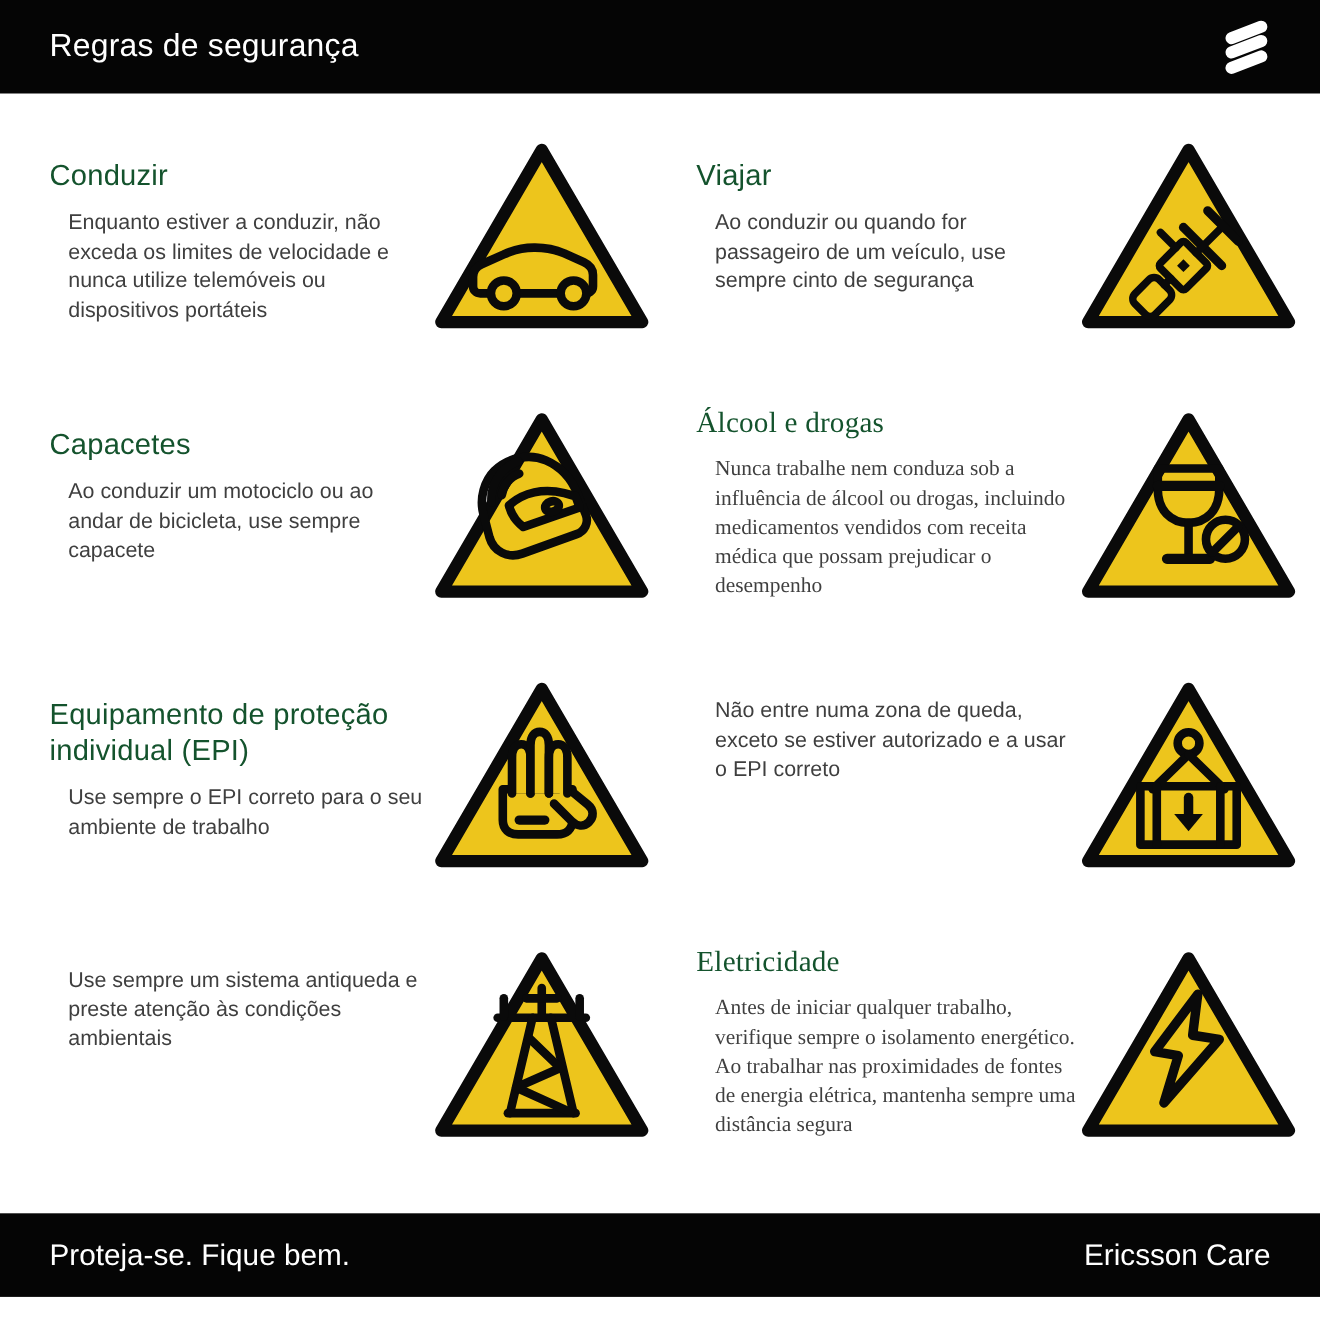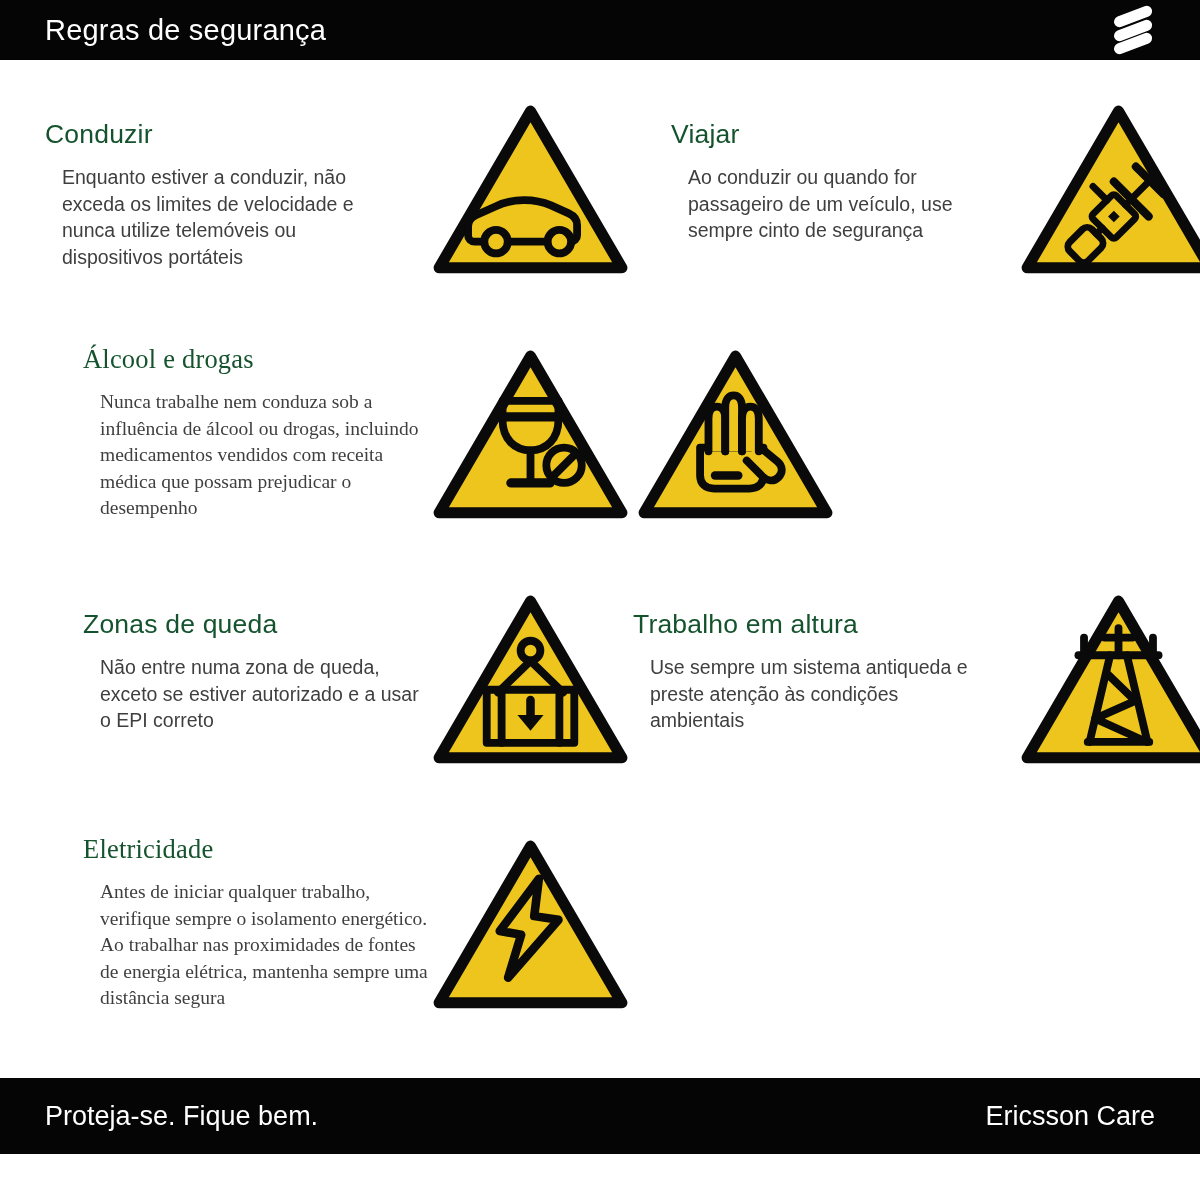--- a/index.html
+++ b/index.html
@@ -9,21 +9,21 @@
     background: #ffffff;
     font-family: "Liberation Sans", sans-serif;
     overflow: hidden;
   }
   
   .bar {
     background: #050505; color: #ffffff;
     display: flex; align-items: center; justify-content: space-between;
     padding: 0 45px;
   }
-  .topbar { height: 60px; }
+  .topbar { height: 85px; }
   .botbar { height: 76px; font-size: 27px; }
   .topbar .title { font-size: 29px; letter-spacing: 0.2px; }
   
   .logo { display: flex; flex-direction: column; align-items: center; margin-right: 2px; }
   .logo span {
     display: block; width: 40px; height: 10.5px; background: #ffffff;
     border-radius: 5.5px; transform: rotate(-21deg); margin: 1.6px 0;
   }
   
   .grid {
@@ -95,20 +95,38 @@
           <path d="M36 60 L41 60"></path>
           <path d="M55 50 L55 38"></path>
           <path d="M66 45 L66 75" stroke-width="5"></path>
           <path d="M61 60 L82 60"></path>
           <path d="M82 48 L82 72" stroke-width="5"></path>
         </g>
       </svg>
     </div>
   </section>
 
+  <section class="cell">
+    <div class="text">
+      <h2>Capacetes</h2>
+      <p>Ao conduzir um motociclo ou ao andar de bicicleta, use sempre capacete</p>
+    </div>
+    <div class="sign">
+      <svg viewBox="0 0 110 98" width="205" height="183">
+        <path class="tri" d="M55 7 L104 91 L6 91 Z"></path>
+        <g class="icon">
+          <path d="M32 32 C39 25.5 49 23.5 57 27 C64 30 69.5 36 72.5 43.5 L76.5 53.5 C78 57.5 76 61.5 72 63 L45.5 72.5 C38.5 75 31.5 71.5 29.5 64.5 L26.5 53 C24.5 45.5 27 37 32 32 Z"></path>
+          <path d="M35.5 44 A13 13 0 0 1 44 33.5"></path>
+          <path d="M30.5 47.5 A19.5 19.5 0 0 1 43.5 27.5"></path>
+          <path d="M39 49 C46 42.5 56 40.5 66 43 L71.5 44.5 L73.5 50 L46 59.5 C42 56.5 40 53 39 49 Z" fill="#EDC51C"></path>
+          <ellipse cx="60" cy="49.5" rx="3.4" ry="2.5" transform="rotate(-18 60 49.5)"></ellipse>
+        </g>
+      </svg>
+    </div>
+  </section>
 
   <section class="cell right tall">
     <div class="text">
       <h2>Álcool e drogas</h2>
       <p>Nunca trabalhe nem conduza sob a influência de álcool ou drogas, incluindo medicamentos vendidos com receita médica que possam prejudicar o desempenho</p>
     </div>
     <div class="sign">
       <svg viewBox="0 0 110 98" width="205" height="183">
         <path class="tri" d="M55 7 L104 91 L6 91 Z"></path>
         <g class="icon">
@@ -117,38 +135,41 @@
           <path d="M55 57.5 L55 73.5"></path>
           <path d="M44.5 75 L65.5 75" stroke-width="5"></path>
           <circle cx="73" cy="65.5" r="9.5" fill="#EDC51C"></circle>
           <path d="M66.5 72 L79.5 59"></path>
         </g>
       </svg>
     </div>
   </section>
 
   <section class="cell">
+    <div class="text">
+      <h2>Equipamento de proteção individual (EPI)</h2>
+      <p>Use sempre o EPI correto para o seu ambiente de trabalho</p>
+    </div>
     <div class="sign">
       <svg viewBox="0 0 110 98" width="205" height="183">
         <path class="tri" d="M55 7 L104 91 L6 91 Z"></path>
         <g class="icon">
           <path d="M36 56 L70 56 L70 71 C70 75.5 67 78 62.5 78 L43.5 78 C39 78 36 75.5 36 71 Z" fill="#EDC51C"></path>
           <path d="M66 54 L77.5 63.5 C80.5 66 80.5 69.5 78 72 C75.5 74.5 72 74 69.5 71.5 L61 63" fill="#EDC51C"></path>
           <path d="M40.5 58 L40.5 40.5 C40.5 36 42.5 34 45 34 C47.5 34 49.5 36 49.5 40.5 L49.5 58" fill="#EDC51C"></path>
           <path d="M49.5 58 L49.5 34.5 C49.5 30 51.5 28 54 28 C56.5 28 58.5 30 58.5 34.5 L58.5 58" fill="#EDC51C"></path>
           <path d="M58.5 58 L58.5 40.5 C58.5 36 60.5 34 63 34 C65.5 34 67.5 36 67.5 40.5 L67.5 58" fill="#EDC51C"></path>
           <path d="M44 71 L56.5 71" stroke-width="4.5"></path>
         </g>
       </svg>
     </div>
   </section>
 
   <section class="cell right">
     <div class="text">
-      <h2>Zonas de queda</h2>
       <p>Não entre numa zona de queda, exceto se estiver autorizado e a usar o EPI correto</p>
     </div>
     <div class="sign">
       <svg viewBox="0 0 110 98" width="205" height="183">
         <path class="tri" d="M55 7 L104 91 L6 91 Z"></path>
         <g class="icon">
           <circle cx="55" cy="33.5" r="5.3"></circle>
           <path d="M55 39 L37.5 56"></path>
           <path d="M55 39 L72.5 56"></path>
           <rect x="31.5" y="54.5" width="47" height="28.5"></rect>
@@ -156,21 +177,20 @@
           <path d="M70.5 54.5 L70.5 83"></path>
           <path d="M55 60 L55 69.5" stroke-width="4.6"></path>
           <path d="M55 76.5 L48 68 L62 68 Z" fill="#0a0a0a" stroke="none"></path>
         </g>
       </svg>
     </div>
   </section>
 
   <section class="cell">
     <div class="text">
-      <h2>Trabalho em altura</h2>
       <p>Use sempre um sistema antiqueda e preste atenção às condições ambientais</p>
     </div>
     <div class="sign">
       <svg viewBox="0 0 110 98" width="205" height="183">
         <path class="tri" d="M55 7 L104 91 L6 91 Z"></path>
         <g class="icon" stroke-width="3.9">
           <path d="M55 21.5 L55 36"></path>
           <path d="M47.5 26.5 L62.5 26.5"></path>
           <path d="M33.5 36 L76.5 36"></path>
           <path d="M36.5 35.5 L36.5 26.5"></path>

